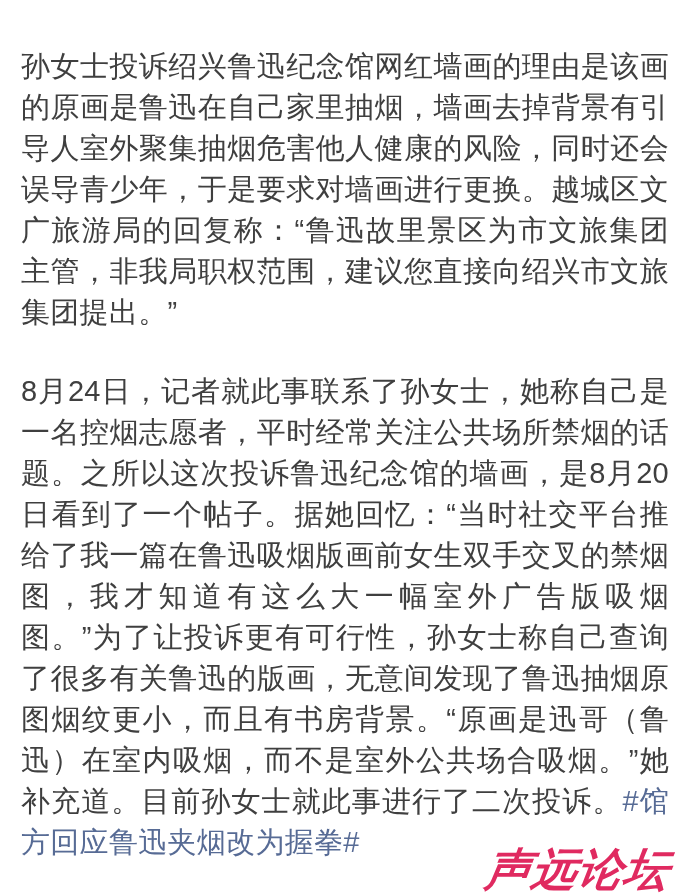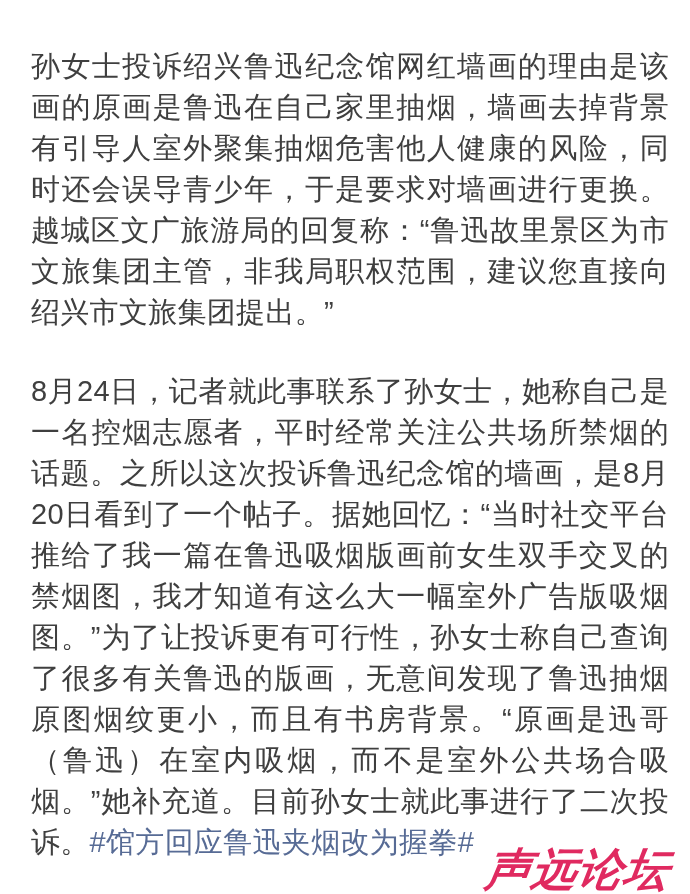--- a/index.html
+++ b/index.html
@@ -9,21 +9,21 @@
   }
   .page {
     position: relative;
     width: 690px;
     height: 894px;
     background: #ffffff;
     overflow: hidden;
     font-family: "Liberation Sans", sans-serif;
   }
   .content {
-    padding: 46px 21px 0 31px;
+    padding: 46px 21px 0 21px;
   }
   .para {
     margin: 0 0 38px 0;
     font-size: 29px;
     line-height: 41px;
     letter-spacing: 0.3px;
     color: #3f3f3f;
     text-align: justify;
     text-justify: inter-character;
     word-break: break-all;

